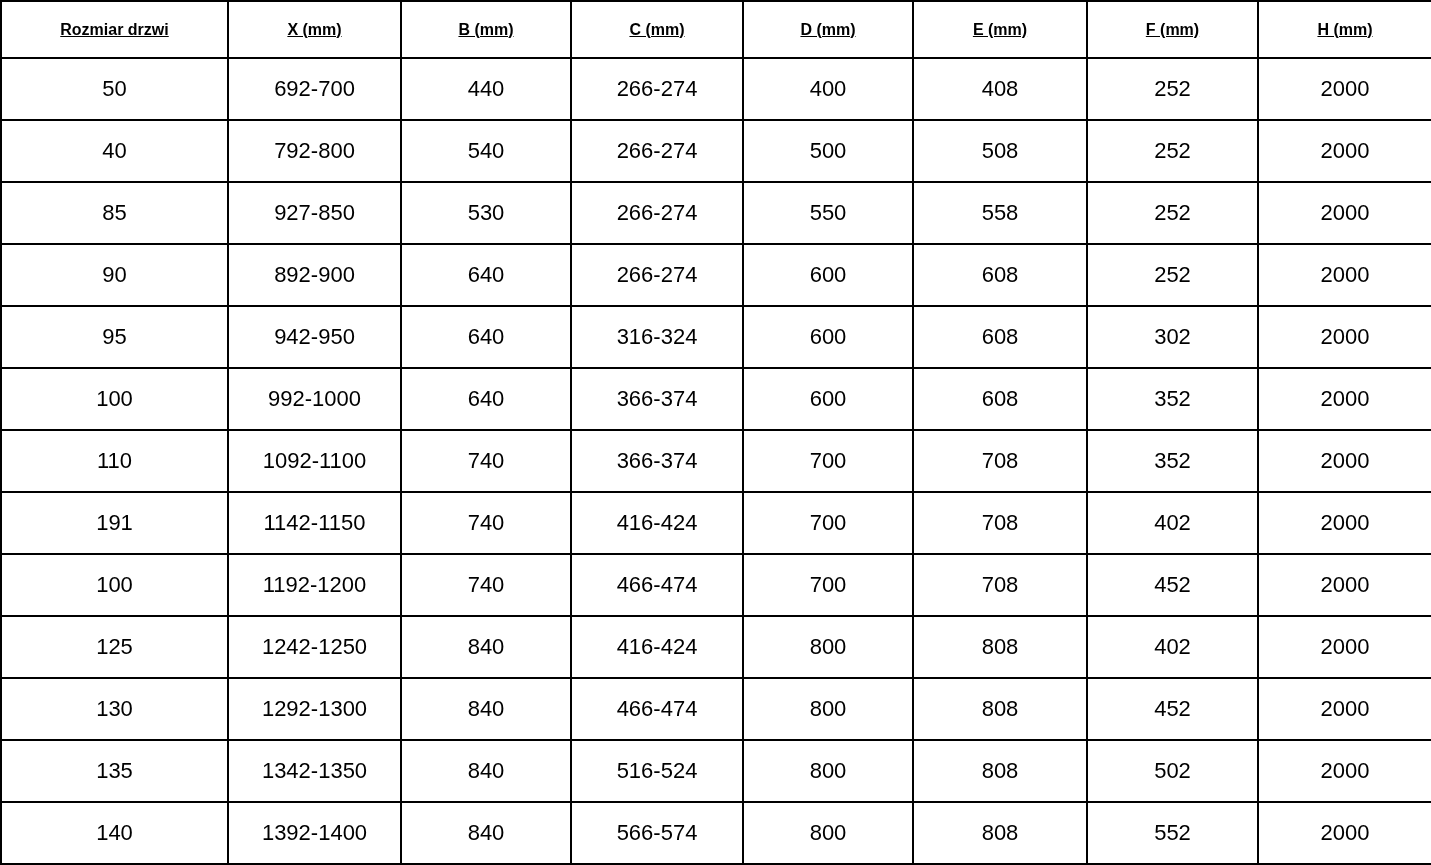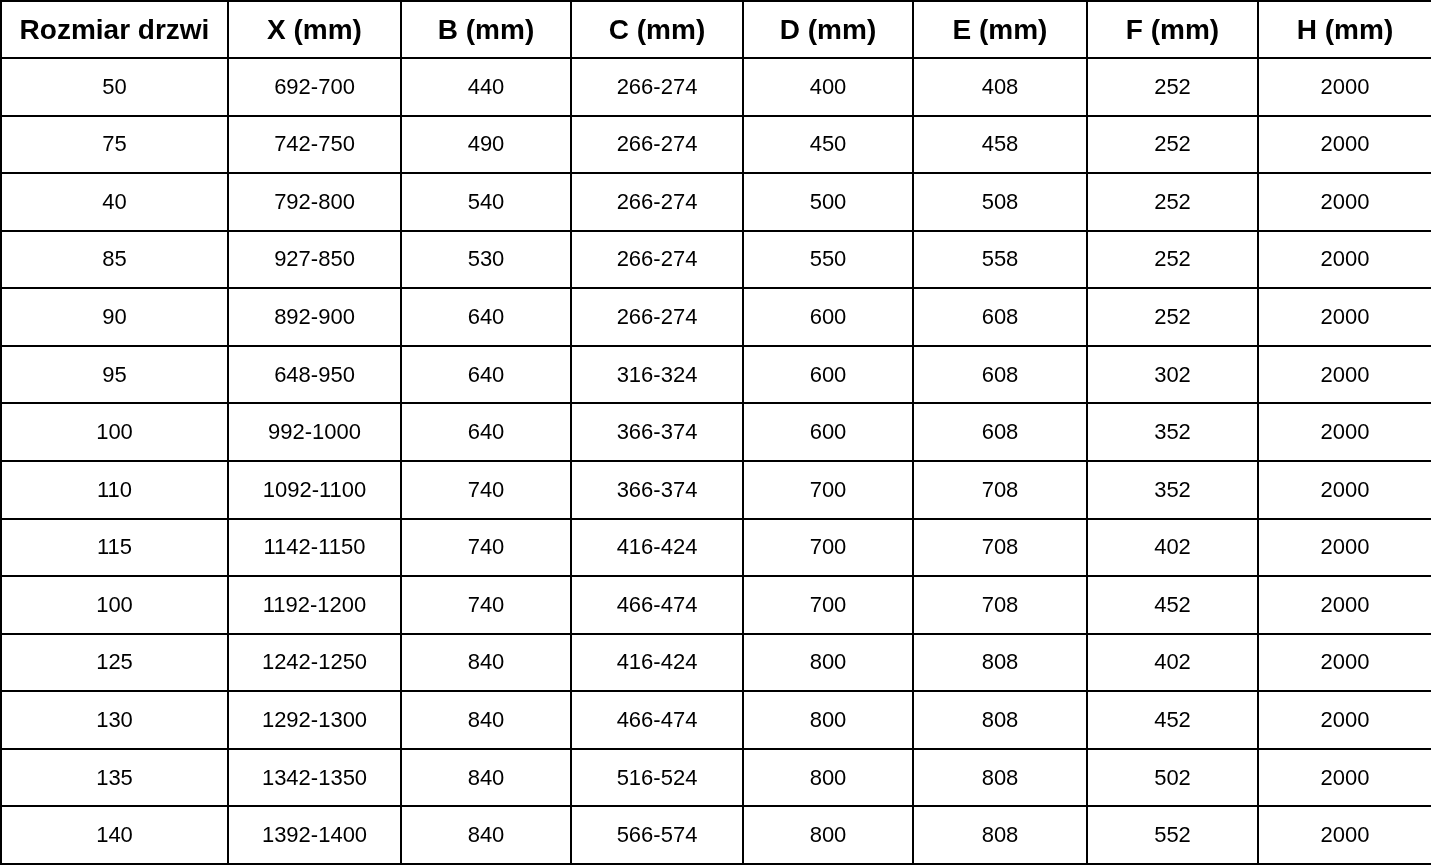--- a/index.html
+++ b/index.html
@@ -26,22 +26,23 @@
     border: 2px solid var(--border, #000000);
     text-align: center;
     vertical-align: middle;
     padding: 0;
     overflow: hidden;
     white-space: nowrap;
     background: var(--bg, #ffffff);
   }
   table.spec-table th {
     font-weight: bold;
-    font-size: 28px;
+    font-size: 16px;
     height: 55px;
+    text-decoration: underline;
   }
   table.spec-table td {
     font-weight: normal;
     font-size: 22px;
     height: 54px;
   }
 </style>
 </head>
 <body>
 
@@ -74,30 +75,20 @@
           <td>50</td>
           <td>692-700</td>
           <td>440</td>
           <td>266-274</td>
           <td>400</td>
           <td>408</td>
           <td>252</td>
           <td>2000</td>
         </tr>
         <tr>
-          <td>75</td>
-          <td>742-750</td>
-          <td>490</td>
-          <td>266-274</td>
-          <td>450</td>
-          <td>458</td>
-          <td>252</td>
-          <td>2000</td>
-        </tr>
-        <tr>
           <td>40</td>
           <td>792-800</td>
           <td>540</td>
           <td>266-274</td>
           <td>500</td>
           <td>508</td>
           <td>252</td>
           <td>2000</td>
         </tr>
         <tr>
@@ -115,21 +106,21 @@
           <td>892-900</td>
           <td>640</td>
           <td>266-274</td>
           <td>600</td>
           <td>608</td>
           <td>252</td>
           <td>2000</td>
         </tr>
         <tr>
           <td>95</td>
-          <td>648-950</td>
+          <td>942-950</td>
           <td>640</td>
           <td>316-324</td>
           <td>600</td>
           <td>608</td>
           <td>302</td>
           <td>2000</td>
         </tr>
         <tr>
           <td>100</td>
           <td>992-1000</td>
@@ -144,21 +135,21 @@
           <td>110</td>
           <td>1092-1100</td>
           <td>740</td>
           <td>366-374</td>
           <td>700</td>
           <td>708</td>
           <td>352</td>
           <td>2000</td>
         </tr>
         <tr>
-          <td>115</td>
+          <td>191</td>
           <td>1142-1150</td>
           <td>740</td>
           <td>416-424</td>
           <td>700</td>
           <td>708</td>
           <td>402</td>
           <td>2000</td>
         </tr>
         <tr>
           <td>100</td>

